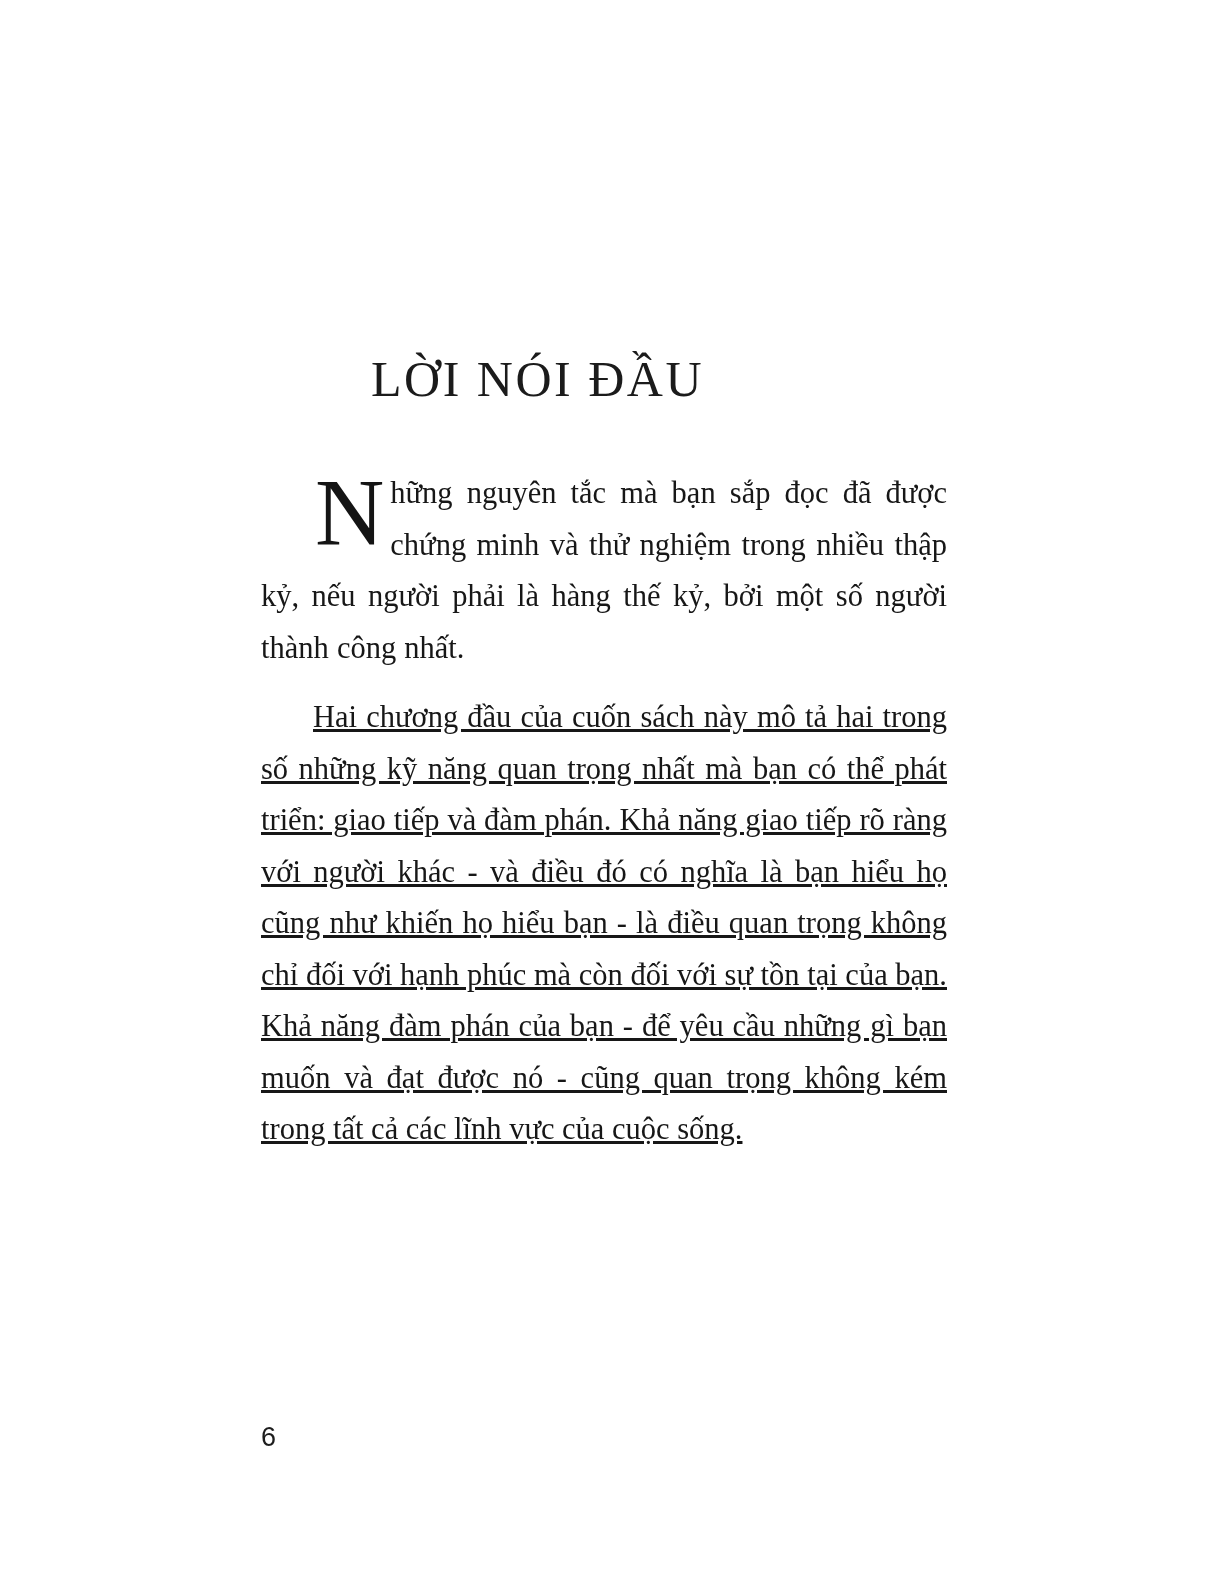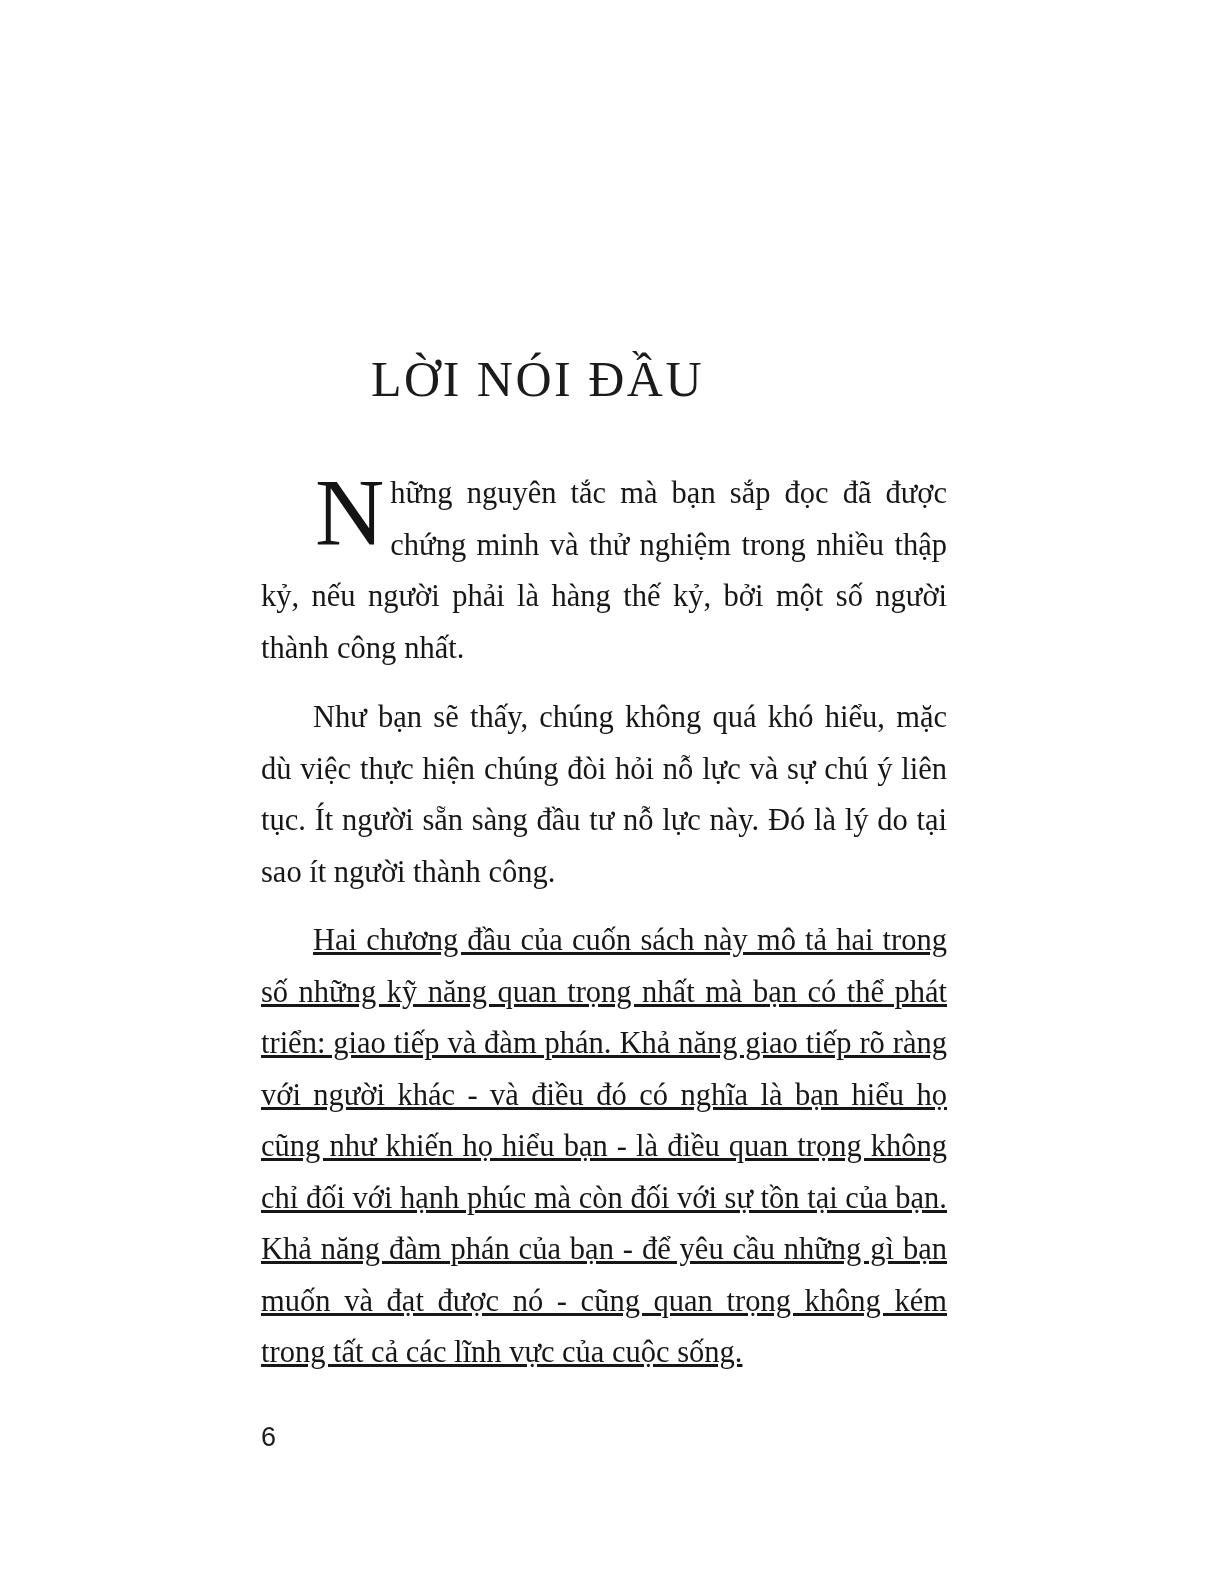--- a/index.html
+++ b/index.html
@@ -100,21 +100,20 @@
 <div class="page">
 
   <h1 class="chapter-title">LỜI NÓI ĐẦU</h1>
 
   <div class="text-block">
 
     <p class="para has-dropcap">
       <span class="dropcap">N</span><span>hững nguyên tắc mà bạn sắp đọc đã được chứng minh và thử nghiệm trong nhiều thập kỷ, nếu người phải là hàng thế kỷ, bởi một số người thành công nhất.</span>
     </p>
 
-    <p class="para">Như bạn sẽ thấy, chúng không quá khó hiểu, mặc dù việc thực hiện chúng đòi hỏi nỗ lực và sự chú ý liên tục. Ít người sẵn sàng đầu tư nỗ lực này. Đó là lý do tại sao ít người thành công.</p>
 
     <p class="para">Hai chương đầu của cuốn sách này mô tả hai trong số những kỹ năng quan trọng nhất mà bạn có thể phát triển: giao tiếp và đàm phán. Khả năng giao tiếp rõ ràng với người khác - và điều đó có nghĩa là bạn hiểu họ cũng như khiến họ hiểu bạn - là điều quan trọng không chỉ đối với hạnh phúc mà còn đối với sự tồn tại của bạn. Khả năng đàm phán của bạn - để yêu cầu những gì bạn muốn và đạt được nó - cũng quan trọng không kém trong tất cả các lĩnh vực của cuộc sống.</p>
 
   </div>
 
   <div class="folio">6</div>
 
 </div>
 
 </body></html>

